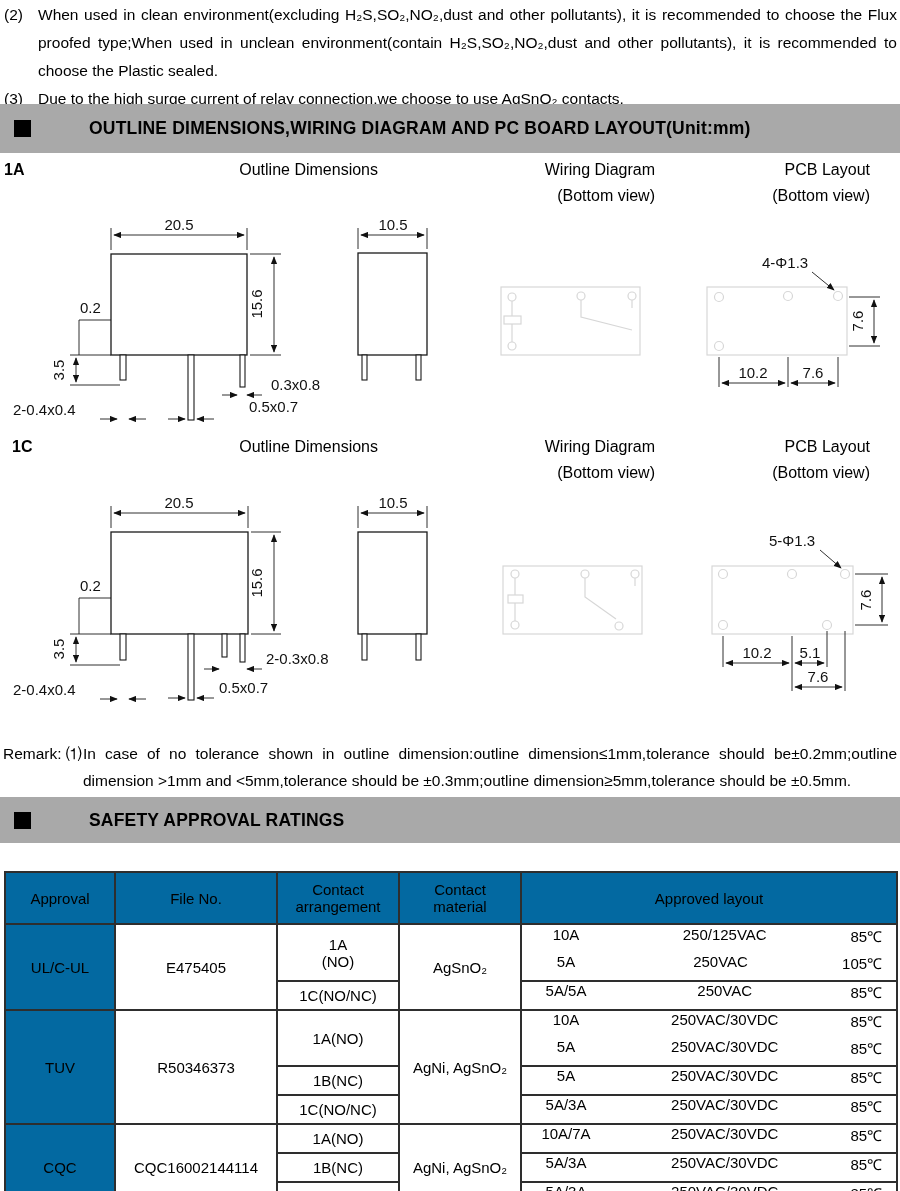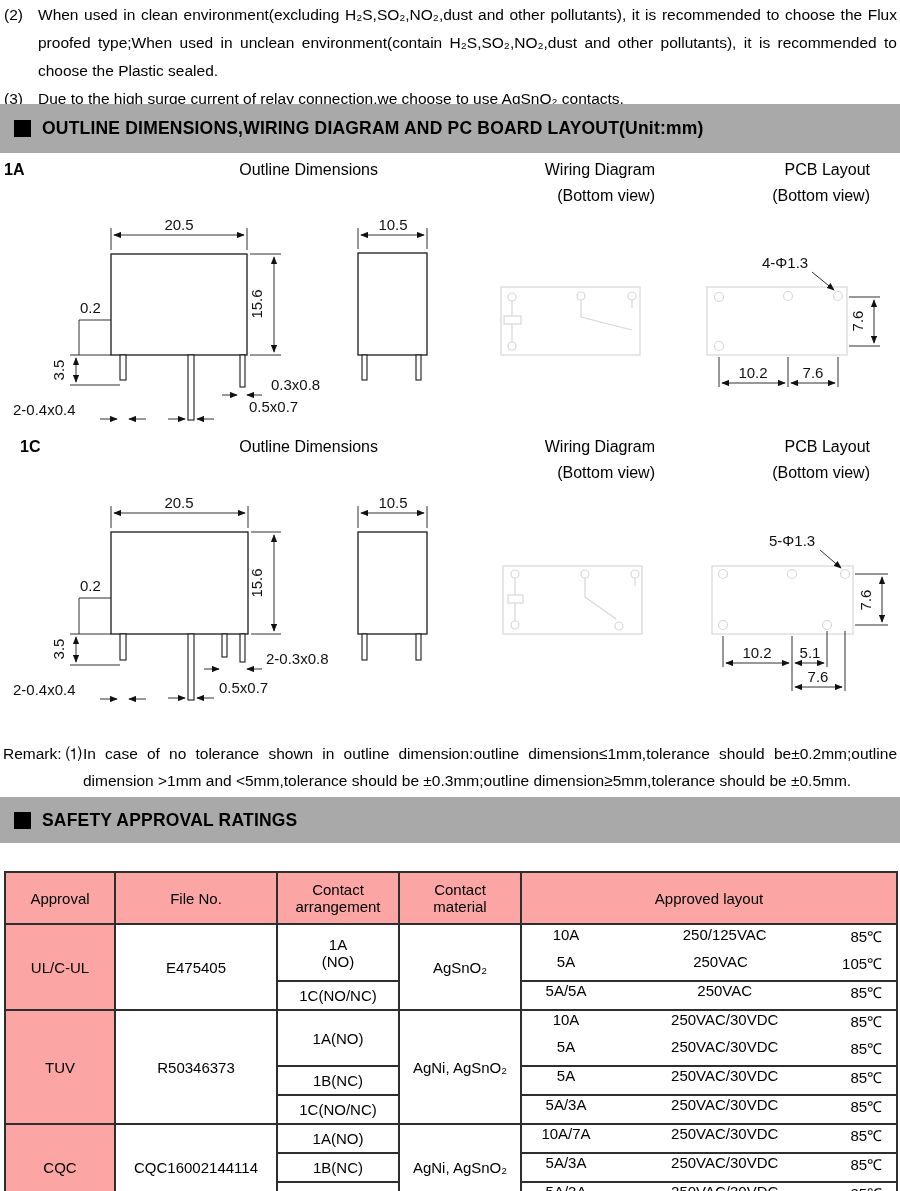--- a/index.html
+++ b/index.html
@@ -6,21 +6,21 @@
   .page { position:relative; width:900px; height:1191px; background:#ffffff;
           font-family:"Liberation Sans", sans-serif; color:#000; overflow:hidden; }
 
   
   .notes { position:absolute; left:4px; top:1px; width:893px; font-size:15.5px; line-height:28px; }
   .note-item { display:flex; }
   .note-marker { flex:0 0 34px; }
   .note-text { flex:1; text-align:justify; }
 
   
-  .bar { position:absolute; left:0; width:900px; background:#a9a9a9; display:flex; align-items:center; }
+  .bar { position:absolute; left:0; width:900px; background:#a9a9a9; display:flex; align-items:center;gap:47px; }
   .bar1 { top:104px; height:49px; }
   .bar2 { top:797px; height:46px; }
   .bar-square { width:17px; height:17px; background:#000; margin:0 11px 0 14px; }
   .bar-title { font-weight:bold; font-size:17.5px; letter-spacing:0.2px; }
 
   
   .variant-tag { position:absolute; font-weight:bold; font-size:16px; }
   .col-title { position:absolute; font-size:16px; text-align:right; }
   .t1a { top:161px; } .s1a { top:187px; }
   .t1c { top:438px; } .s1c { top:464px; }
@@ -44,21 +44,21 @@
   .remark-text { flex:1; text-align:justify; }
   .remark-item2 { margin-left:52px; margin-top:2px; display:flex; }
   .remark-item2 .m { flex:0 0 26px; }
 
   
   .ratings { position:absolute; left:4px; top:871px; width:892px; border-collapse:collapse;
              table-layout:fixed; font-size:15px; }
   .ratings th, .ratings td { border:2px solid #2e2e2e; vertical-align:middle;
              text-align:center; font-weight:normal; padding:0; }
   .ratings { border:2px solid #000; }
-  .shade { background:#fca5a5; }
+  .shade { background:#0369a1; }
   .rcell { text-align:left; }
   .rline { display:flex; align-items:flex-start; height:27px; }
   .ra { flex:0 0 66px; padding-left:11px; }
   .rv { flex:1; }
   .rt { padding-right:14px; text-align:right; }
 </style>
 </head>
 <body>
 
 <div class="page">
@@ -161,21 +161,21 @@
       <line class="dim" x1="719" y1="157" x2="719" y2="187"></line>
       <line class="dim" x1="788" y1="157" x2="788" y2="187"></line>
       <line class="dim" x1="838" y1="157" x2="838" y2="187"></line>
       <line class="dim" x1="722" y1="183" x2="785" y2="183" marker-start="url(#ma)" marker-end="url(#ma)"></line>
       <line class="dim" x1="791" y1="183" x2="835" y2="183" marker-start="url(#ma)" marker-end="url(#ma)"></line>
       <text x="753" y="178" text-anchor="middle">10.2</text>
       <text x="813" y="178" text-anchor="middle">7.6</text>
     </g>
   </svg>
 
-  <div class="variant-tag t1c" style="left:20px;">1C</div>
+  <div class="variant-tag t1c" style="left:12px;">1C</div>
   <div class="col-title t1c pos-outline">Outline Dimensions</div>
   <div class="col-title t1c pos-wiring">Wiring Diagram</div>
   <div class="col-title t1c pos-pcb">PCB Layout</div>
   <div class="col-title s1c pos-wiring">(Bottom view)</div>
   <div class="col-title s1c pos-pcb">(Bottom view)</div>
 
   <svg class="draw" style="top:480px;" width="900" height="230" viewBox="0 0 900 230">
     <defs>
       <marker id="mc" viewBox="0 0 10 8" refX="9" refY="4" markerWidth="9" markerHeight="7" orient="auto-start-reverse">
         <path d="M0,0 L10,4 L0,8 z" fill="#111"></path>

